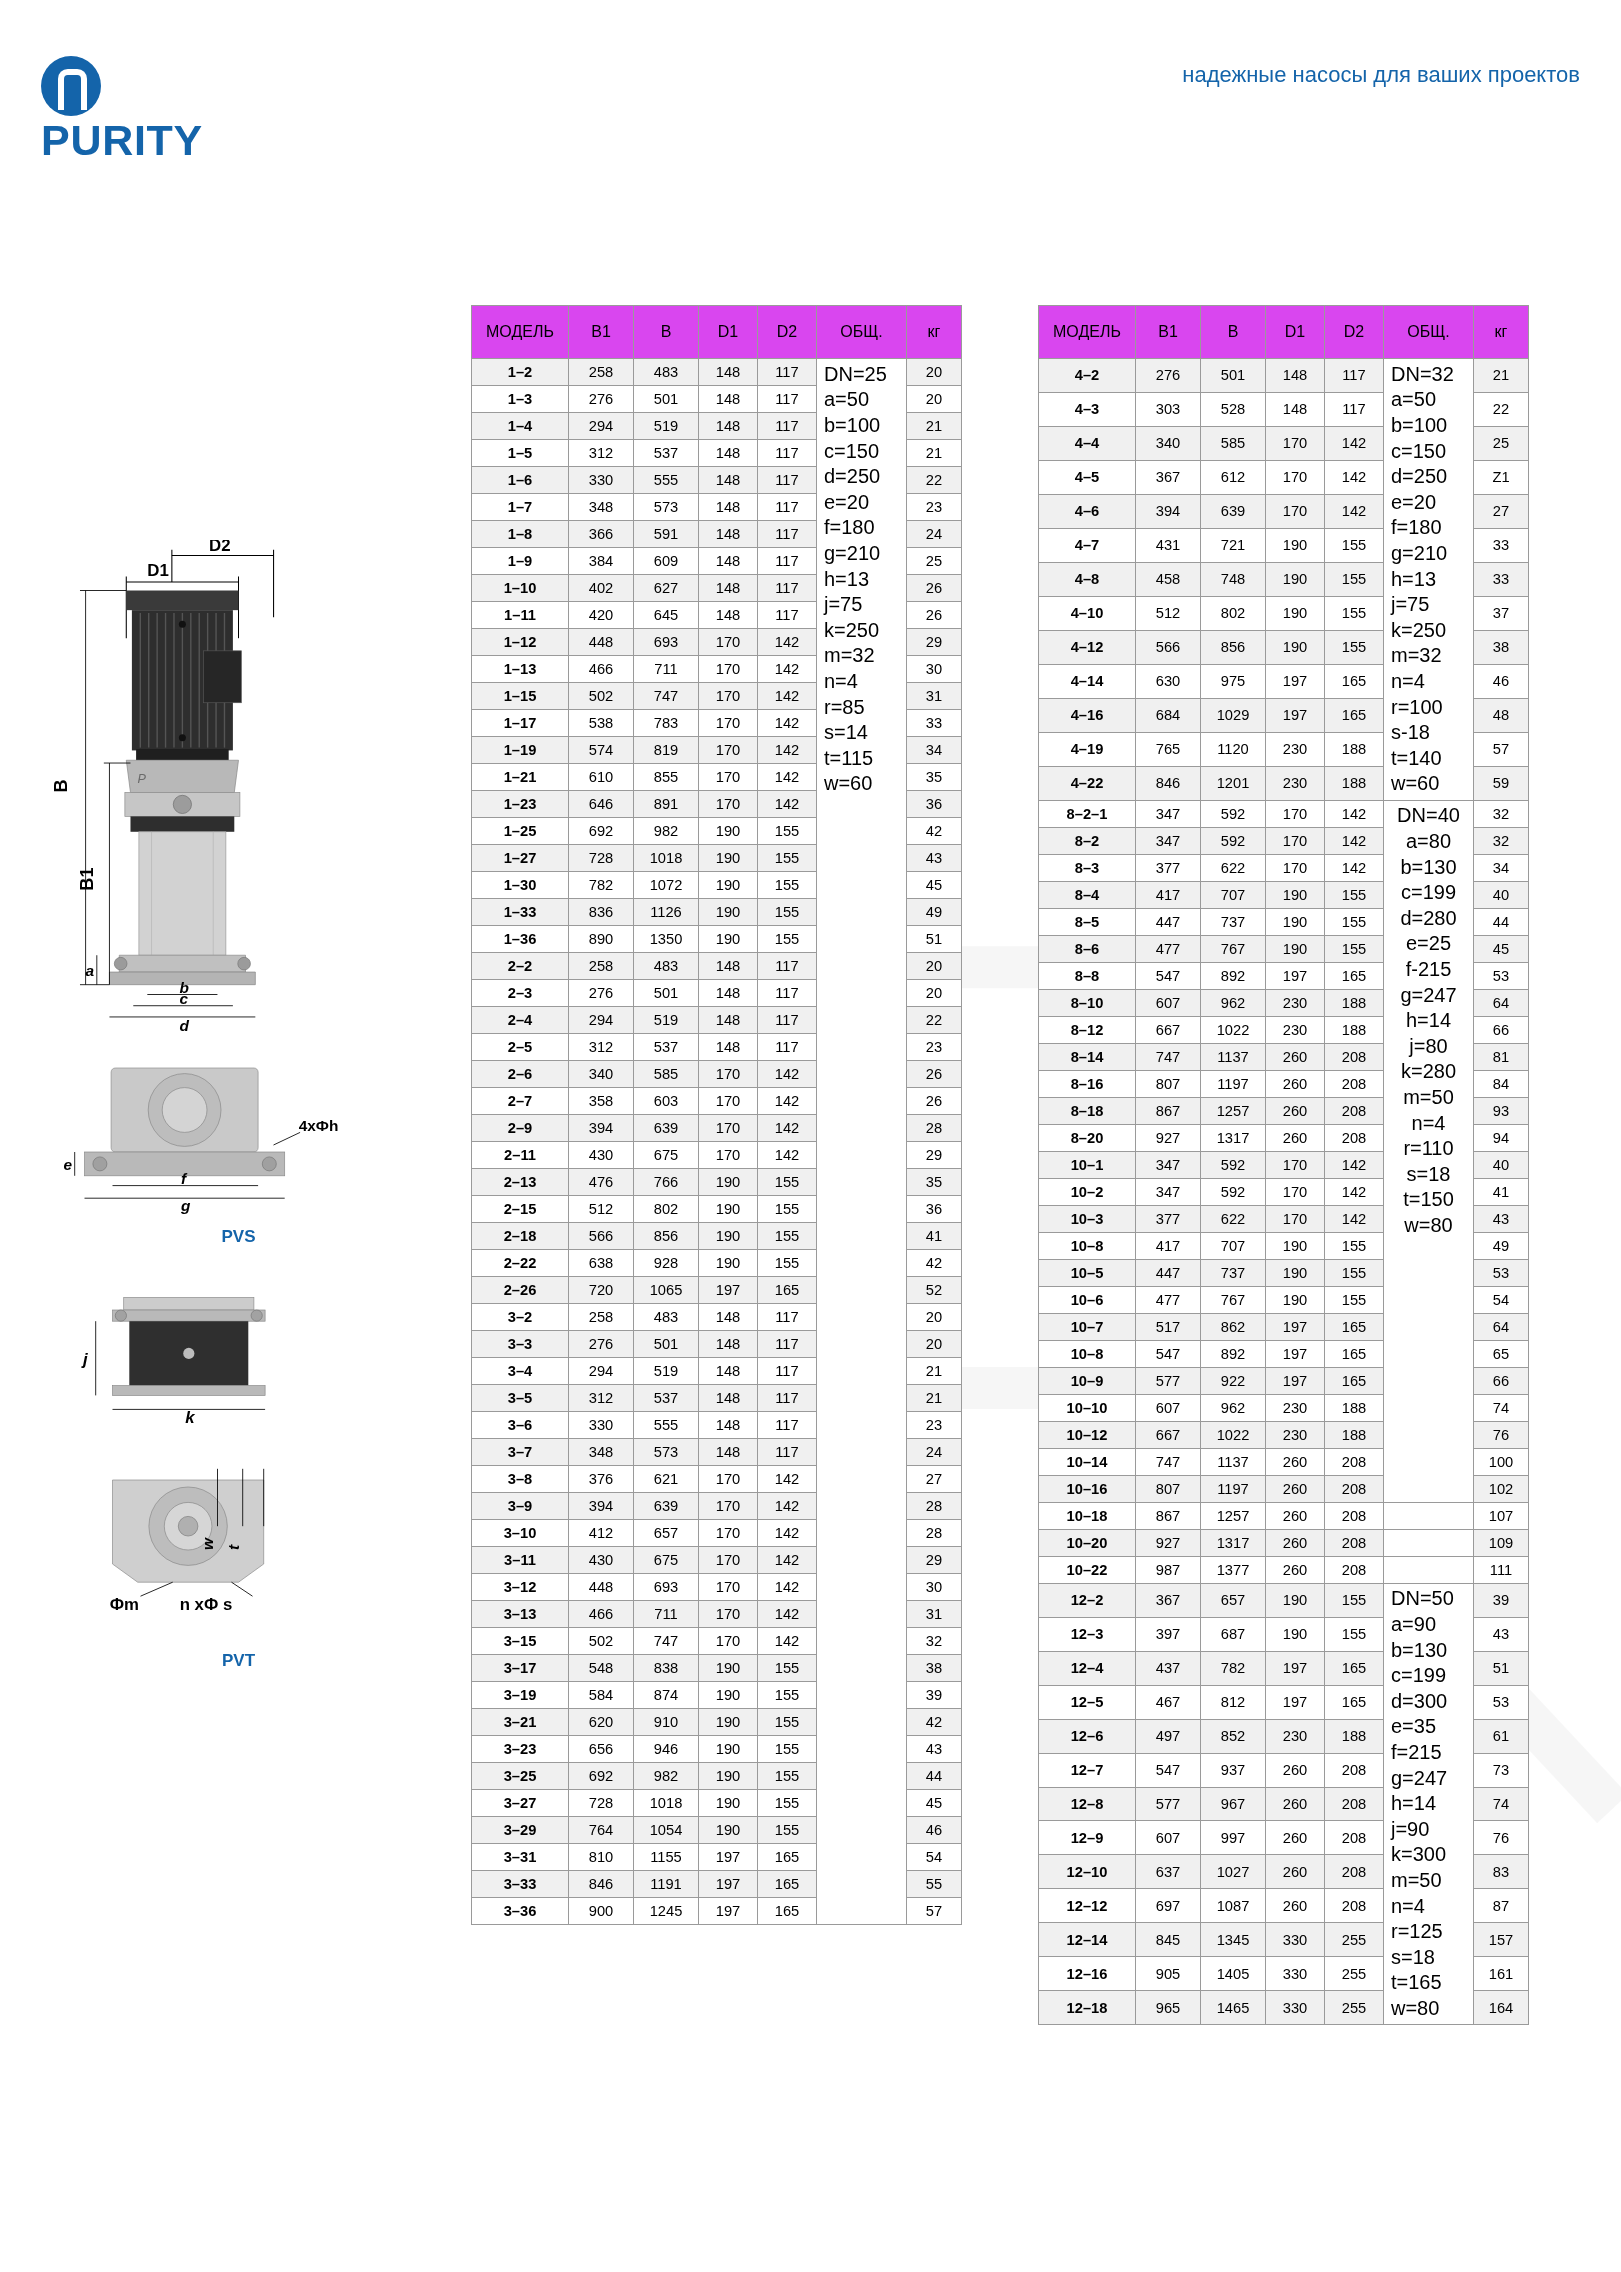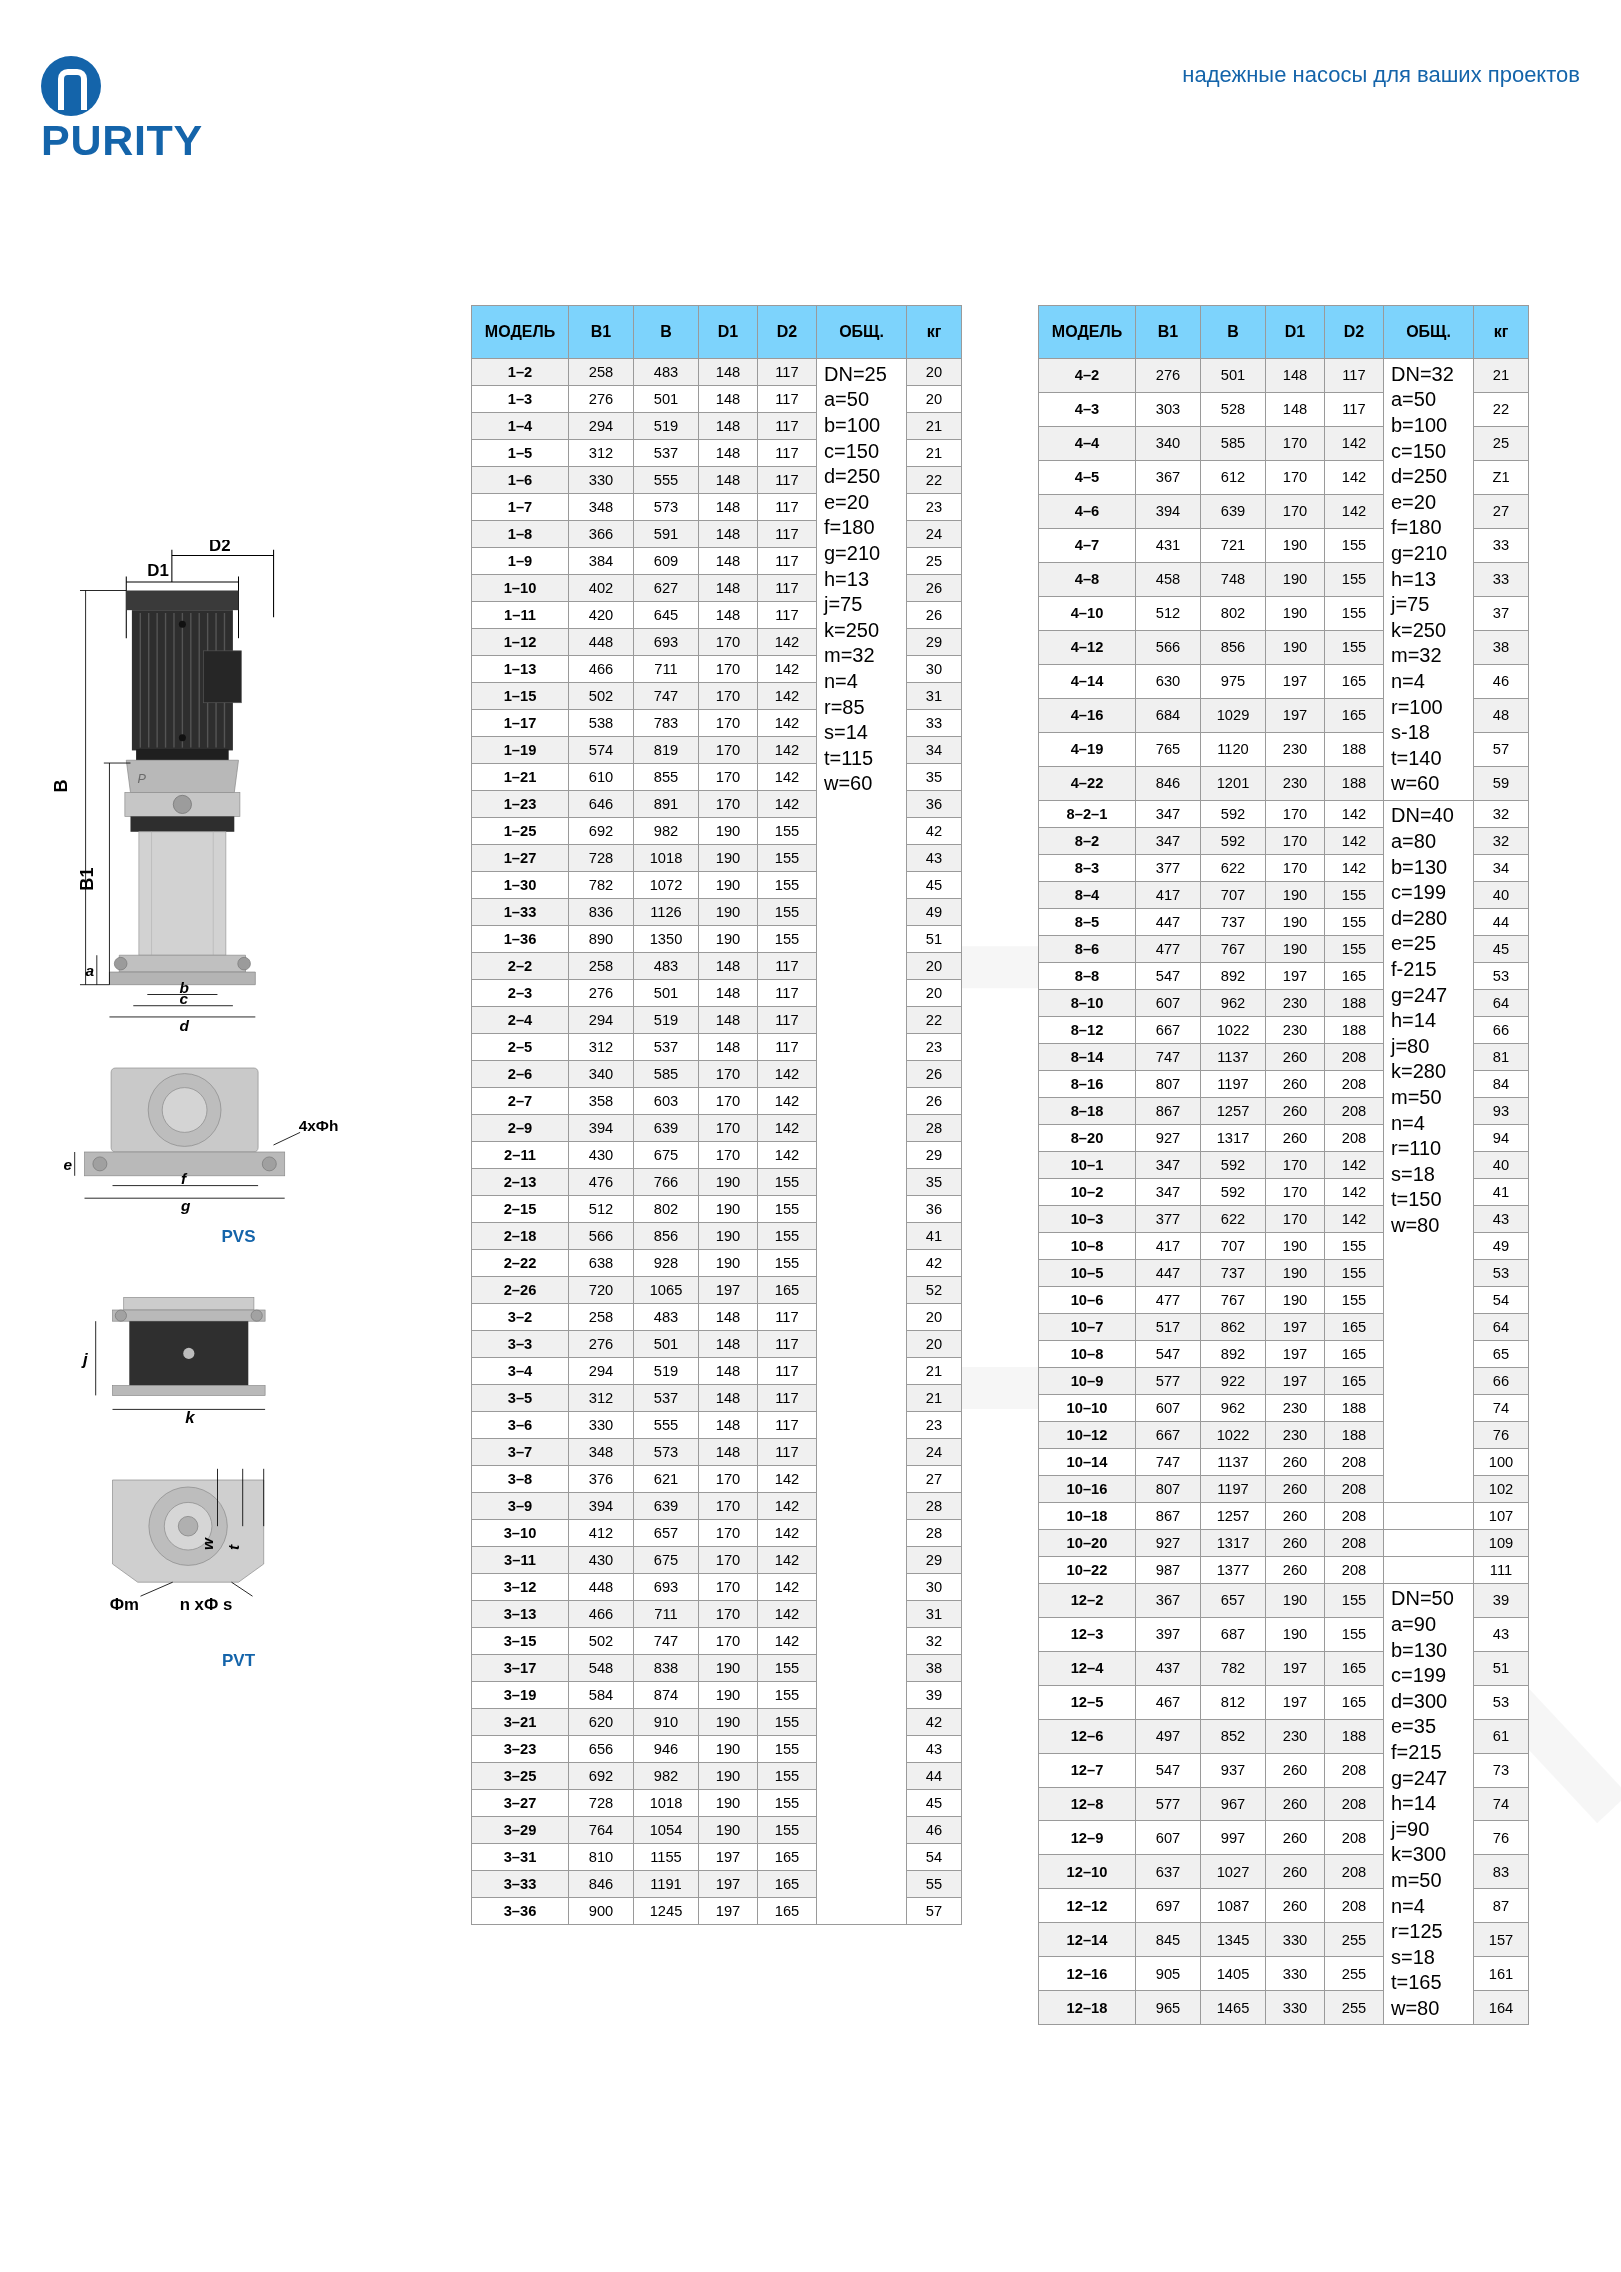--- a/index.html
+++ b/index.html
@@ -65,22 +65,22 @@
   }
   .tbl td,.tbl th{
     border:0.7px solid #9a9a9a;
     text-align:center;
     padding:0;
     height:27px;
     box-sizing:border-box;
     font-weight:normal;
   }
   .tbl thead th{
-    background:#7dd3fc;
-    font-weight:bold;
+    background:#d946ef;
+    font-weight:normal;
     font-size:16px;
     height:53px;
   }
   .tbl tbody tr:nth-child(odd) td{background:#f0f0f0;}
   .tbl tbody tr:nth-child(even) td{background:#ffffff;}
   .tbl td.model{font-weight:bold;text-align:center;}
   .tbl td.note{
     font-size:20px;text-align:left;padding:2.8px 7px;vertical-align:top;
     line-height:1.28;background:#ffffff !important;
   }
@@ -880,21 +880,21 @@
         <td class="c-d1">230</td>
         <td class="c-d2">188</td>
         <td class="c-kg">59</td>
       </tr>
       <tr>
         <td class="model c-model">8–2–1</td>
         <td class="c-b1">347</td>
         <td class="c-b">592</td>
         <td class="c-d1">170</td>
         <td class="c-d2">142</td>
-        <td class="note c-obsh" rowspan="26" style="white-space: pre-line;">DN=40
+        <td class="note c-obsh" rowspan="26" style="white-space: pre-line; text-align: center;">DN=40
 a=80
 b=130
 c=199
 d=280
 e=25
 f-215
 g=247
 h=14
 j=80
 k=280

